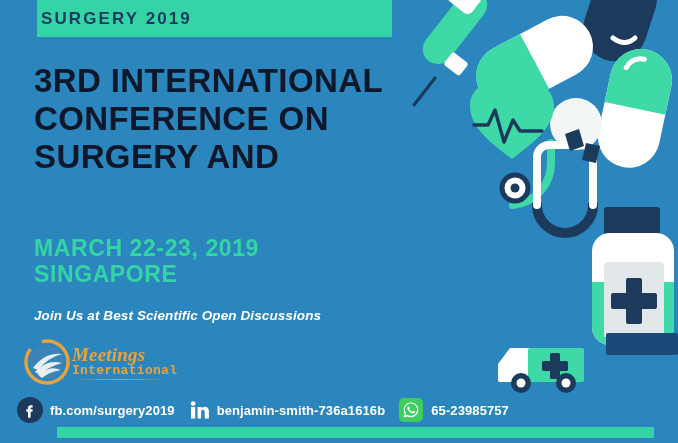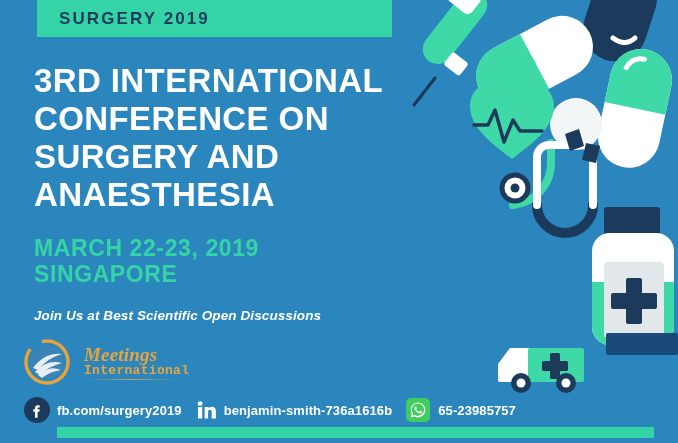--- a/index.html
+++ b/index.html
@@ -23,28 +23,28 @@
   .eyebrow{
     position:absolute;left:37px;top:0px;
     width:355px;height:37px;
     background:#35d4a6;
     display:flex;align-items:center;
   }
   .eyebrow span{
     color:#1b3a5c;
     font-size:17px;font-weight:bold;
     letter-spacing:2.1px;
-    padding-left:22px;
+    padding-left:4px;
   }
 
   
   .title{
     position:absolute;left:34px;top:62px;
     width:400px;
-    color:#ffffff;
+    color:#0f172a;
     font-size:33px;font-weight:bold;
     line-height:38px;
     letter-spacing:0.4px;
     text-transform:uppercase;
   }
 
   
   .datecity{
     position:absolute;left:34px;top:235px;
     color:#35d4a6;
@@ -66,21 +66,21 @@
   
   .logo{
     position:absolute;left:24px;top:338px;
     width:150px;height:48px;
     display:flex;align-items:center;
   }
   .logo-mark{
     position:relative;width:46px;height:46px;flex:0 0 46px;
   }
   .logo-text{
-    margin-left:14px;line-height:1.0;
+    margin-left:2px;line-height:1.0;
   }
   .logo-text .l1{
     display:block;color:#e8a33d;
     font-family:"Liberation Serif", serif;
     font-size:19px;font-weight:bold;font-style:italic;
     letter-spacing:0.2px;
   }
   .logo-text .l2{
     display:block;color:#e8a33d;
     font-family:Liberation Mono, monospace;
@@ -90,21 +90,21 @@
   .logo-rule{
     display:block;margin-top:2px;height:1px;width:96px;
     background:linear-gradient(to right,rgba(232,163,61,0),rgba(232,163,61,.85),rgba(232,163,61,0));
   }
 
   
   .social{
     position:absolute;left:0;top:392px;
     width:588px;height:36px;
     display:flex;align-items:center;
-    padding-left:24px;
+    padding-left:17px;
     box-sizing:border-box;
     white-space:nowrap;
   }
   .social-item{display:flex;align-items:center;margin-right:13px;}
   .social-item .ico{flex:0 0 auto;display:block;margin-right:7px;}
   .social-item .txt{
     color:#ffffff;font-size:13px;font-weight:bold;letter-spacing:0.1px;
   }
 
   
@@ -199,21 +199,20 @@
   </svg>
 
   <div class="eyebrow">
     <span>SURGERY 2019</span>
   </div>
 
   <div class="title">
     <div>3RD INTERNATIONAL</div>
     <div>CONFERENCE ON</div>
     <div>SURGERY AND</div>
-    <div>ANAESTHESIA</div>
   </div>
 
   <div class="datecity">
     <div>MARCH 22-23, 2019</div>
     <div>SINGAPORE</div>
   </div>
 
   <div class="tagline">Join Us at Best Scientific Open Discussions</div>
 
   <div class="logo">

